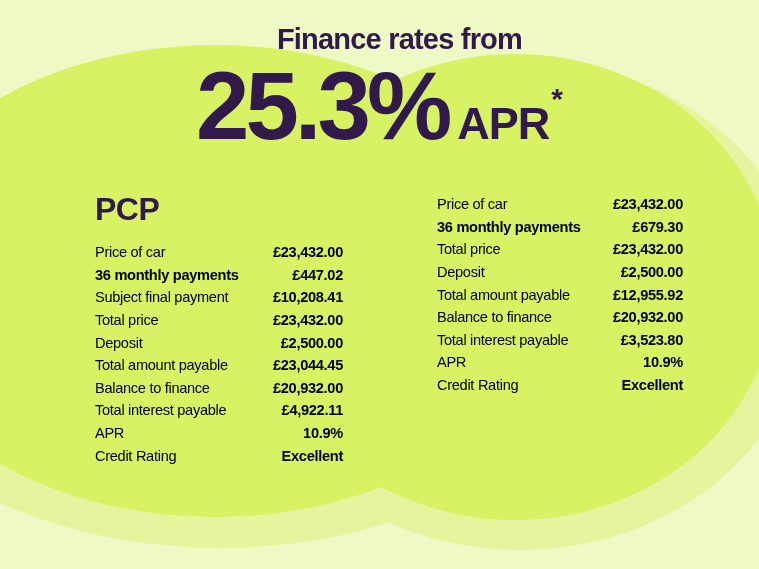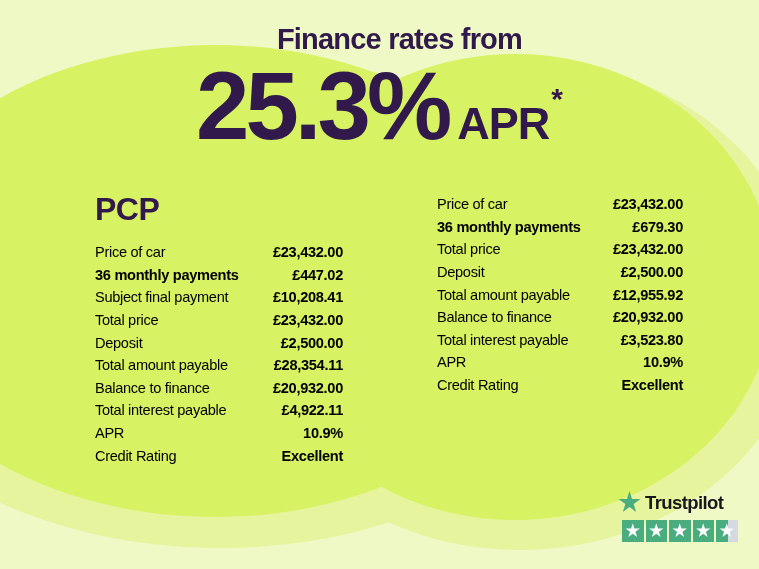--- a/index.html
+++ b/index.html
@@ -104,21 +104,21 @@
     <span class="val">£23,432.00</span>
   </div>
 
   <div class="row">
     <span class="lbl">Deposit</span>
     <span class="val">£2,500.00</span>
   </div>
 
   <div class="row">
     <span class="lbl">Total amount payable</span>
-    <span class="val">£28,354.11</span>
+    <span class="val">£23,044.45</span>
   </div>
 
   <div class="row">
     <span class="lbl">Balance to finance</span>
     <span class="val">£20,932.00</span>
   </div>
 
   <div class="row">
     <span class="lbl">Total interest payable</span>
     <span class="val">£4,922.11</span>
@@ -179,37 +179,14 @@
   </div>
 
   <div class="row">
     <span class="lbl">Credit Rating</span>
     <span class="val">Excellent</span>
   </div>
 </div>
   </div>
 
 
-  <div class="trustpilot">
-    <div class="tp-logo">
-      <span class="star-shape big-star"></span>
-      <span class="tp-name">Trustpilot</span>
-    </div>
-    <div class="tp-stars">
-        <span class="tp-sq">
-          <span class="star-shape"></span>
-        </span>
-        <span class="tp-sq">
-          <span class="star-shape"></span>
-        </span>
-        <span class="tp-sq">
-          <span class="star-shape"></span>
-        </span>
-        <span class="tp-sq">
-          <span class="star-shape"></span>
-        </span>
-        <span class="tp-sq half">
-          <span class="star-shape"></span>
-        </span>
-      </div>
-  </div>
 
 </div>
 
 </body></html>

